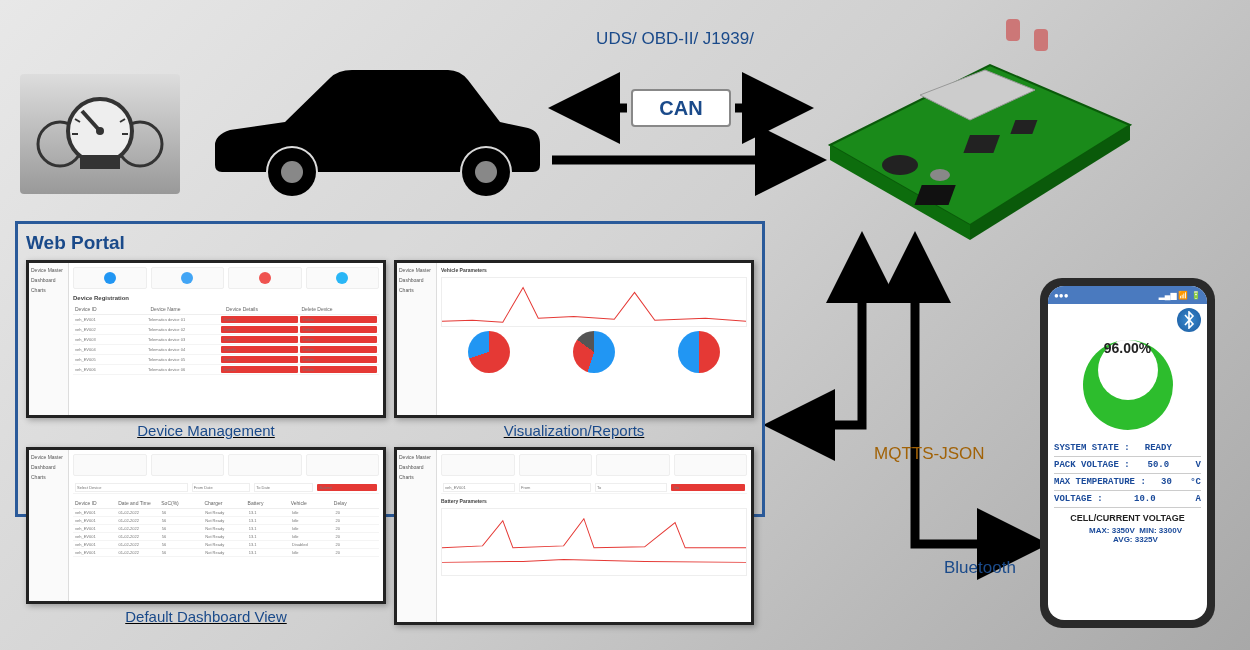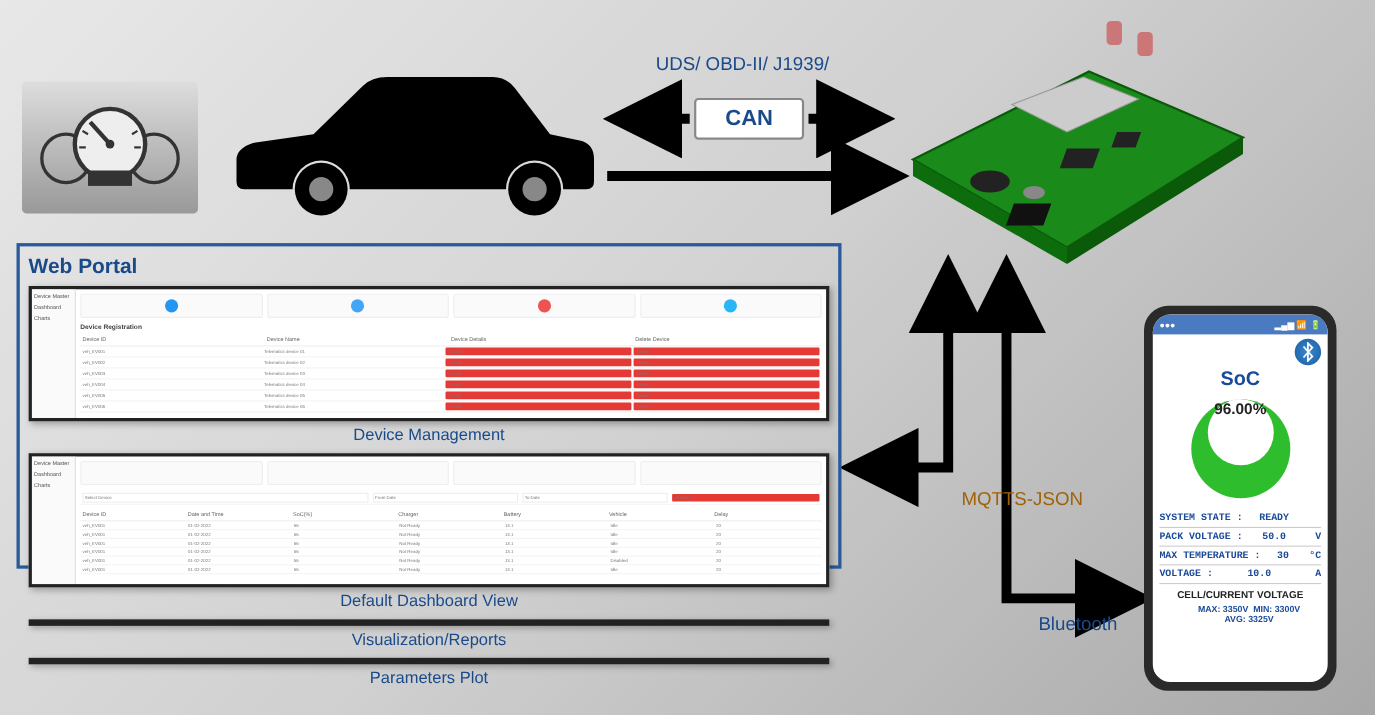--- a/index.html
+++ b/index.html
@@ -17,21 +17,21 @@
   border-radius: 4px;
   display: flex; align-items: center; justify-content: center;
 }
 .car {
   position: absolute; top: 50px; left: 200px;
   width: 350px; height: 150px;
 }
 .protocol-labels {
   position: absolute; top: 28px; left: 575px;
   color: #1a4a8a; font-size: 17px; font-weight: 500;
-  text-align: center; width: 200px; line-height: 1.3; margin-top: 20px;
+  text-align: center; width: 200px; line-height: 1.3;
 }
 .can-badge {
   position: absolute; top: 89px; left: 631px;
   width: 100px; height: 38px;
   background: #fff; border: 2px solid #888; border-radius: 4px;
   display: flex; align-items: center; justify-content: center;
   color: #1a4a8a; font-size: 20px; font-weight: bold;
 }
 .pcb {
   position: absolute; top: 5px; left: 800px;
@@ -43,24 +43,25 @@
   border: 3px solid #2a5a9a;
   background: rgba(255,255,255,0.05);
   padding: 8px;
 }
 .web-portal-title {
   color: #1a4a8a; font-size: 19px; font-weight: bold;
   margin-bottom: 6px;
 }
 .portal-grid {
   display: grid;
-  grid-template-columns: 1fr;
+  grid-template-columns: 1fr 1fr;
   grid-template-rows: 1fr 1fr;
   gap: 8px;
   height: 365px;
+  text-decoration: underline;
 }
 .portal-item { display: flex; flex-direction: column; }
 .portal-screenshot {
   flex: 1;
   background: #fff;
   border: 3px solid #222;
   box-shadow: 2px 2px 6px rgba(0,0,0,0.3);
   position: relative;
   overflow: hidden;
   font-size: 6px;
@@ -293,20 +294,44 @@
     </div>
 
     <div class="portal-item">
       <div class="portal-screenshot">
         <div class="mini-sidebar">
           <div>Device Master</div>
             <div>Dashboard</div>
             <div>Charts</div>
         </div>
         <div class="mini-main">
+          <div style="font-size:5px;color:#444;font-weight:bold">Vehicle Parameters</div>
+          <div class="mini-line">
+            <svg width="100%" height="100%" viewBox="0 0 300 50" preserveAspectRatio="none">
+              <polyline points="0,45 30,44 60,46 80,10 95,42 130,40 170,43 190,15 210,44 260,42 300,45" fill="none" stroke="#e53935" stroke-width="1"></polyline>
+            </svg>
+          </div>
+          <div class="mini-pies">
+            <div class="mini-pie" style="background:conic-gradient(#e53935 0 70%, #2196f3 70% 100%)"></div>
+            <div class="mini-pie" style="background:conic-gradient(#2196f3 0 55%, #e53935 55% 85%, #555 85% 100%)"></div>
+            <div class="mini-pie" style="background:conic-gradient(#e53935 0 50%, #2196f3 50% 100%)"></div>
+          </div>
+        </div>
+      </div>
+      <div class="portal-caption">Visualization/Reports</div>
+    </div>
+
+    <div class="portal-item">
+      <div class="portal-screenshot">
+        <div class="mini-sidebar">
+          <div>Device Master</div>
+            <div>Dashboard</div>
+            <div>Charts</div>
+        </div>
+        <div class="mini-main">
           <div class="mini-cards">
             <div class="mini-card"></div>
               <div class="mini-card"></div>
               <div class="mini-card"></div>
               <div class="mini-card"></div>
           </div>
           <div class="mini-row" style="gap:4px">
               <span style="flex:2;border:1px solid #eee;padding:1px">Select Device</span>
               <span style="border:1px solid #eee;padding:1px">From Date</span>
               <span style="border:1px solid #eee;padding:1px">To Date</span>
@@ -383,44 +408,20 @@
     </div>
 
     <div class="portal-item">
       <div class="portal-screenshot">
         <div class="mini-sidebar">
           <div>Device Master</div>
             <div>Dashboard</div>
             <div>Charts</div>
         </div>
         <div class="mini-main">
-          <div style="font-size:5px;color:#444;font-weight:bold">Vehicle Parameters</div>
-          <div class="mini-line">
-            <svg width="100%" height="100%" viewBox="0 0 300 50" preserveAspectRatio="none">
-              <polyline points="0,45 30,44 60,46 80,10 95,42 130,40 170,43 190,15 210,44 260,42 300,45" fill="none" stroke="#e53935" stroke-width="1"></polyline>
-            </svg>
-          </div>
-          <div class="mini-pies">
-            <div class="mini-pie" style="background:conic-gradient(#e53935 0 70%, #2196f3 70% 100%)"></div>
-            <div class="mini-pie" style="background:conic-gradient(#2196f3 0 55%, #e53935 55% 85%, #555 85% 100%)"></div>
-            <div class="mini-pie" style="background:conic-gradient(#e53935 0 50%, #2196f3 50% 100%)"></div>
-          </div>
-        </div>
-      </div>
-      <div class="portal-caption">Visualization/Reports</div>
-    </div>
-
-    <div class="portal-item">
-      <div class="portal-screenshot">
-        <div class="mini-sidebar">
-          <div>Device Master</div>
-            <div>Dashboard</div>
-            <div>Charts</div>
-        </div>
-        <div class="mini-main">
           <div class="mini-cards">
               <div class="mini-card"></div>
               <div class="mini-card"></div>
               <div class="mini-card"></div>
               <div class="mini-card"></div>
             </div>
           <div class="mini-row" style="gap:4px">
               <span style="border:1px solid #eee;padding:1px">veh_EV001</span>
               <span style="border:1px solid #eee;padding:1px">From</span>
               <span style="border:1px solid #eee;padding:1px">To</span>
@@ -428,40 +429,38 @@
             </div>
           <div style="font-size:5px;color:#444;margin-top:4px;font-weight:bold">Battery Parameters</div>
           <div class="mini-line" style="height:68px">
             <svg width="100%" height="100%" viewBox="0 0 300 68" preserveAspectRatio="none">
               <polyline points="0,40 40,38 60,12 70,40 120,38 140,10 150,40 200,39 230,14 240,40 300,40" fill="none" stroke="#e53935" stroke-width="1"></polyline>
               <polyline points="0,55 80,54 120,52 200,54 300,55" fill="none" stroke="#e53935" stroke-width="1"></polyline>
             </svg>
           </div>
         </div>
       </div>
-      <div class="portal-caption">Parameters Plot</div>
     </div>
   </div>
 </div>
 
 <div class="mqtts-label">MQTTS-JSON</div>
 <div class="bluetooth-label">Bluetooth</div>
 
 <div class="phone">
   <div class="phone-screen">
     <div class="phone-statusbar">
       <span>●●●</span>
         <span>▂▄▆ 📶 🔋</span>
     </div>
     <div class="phone-bt-icon">
       <svg width="14" height="18" viewBox="0 0 14 18">
           <path d="M3,4 L11,13 L7,17 L7,1 L11,5 L3,14" fill="none" stroke="#fff" stroke-width="1.6"></path>
         </svg>
     </div>
-    <div class="soc-title">SoC</div>
     <div class="soc-ring">
       <div class="soc-value">96.00%</div>
     </div>
     <div class="phone-stats">
       <div class="phone-stat-row">
           <span>SYSTEM STATE :</span>
           <span>READY</span>
           <span class="unit"></span>
         </div>
       <div class="phone-stat-row">

